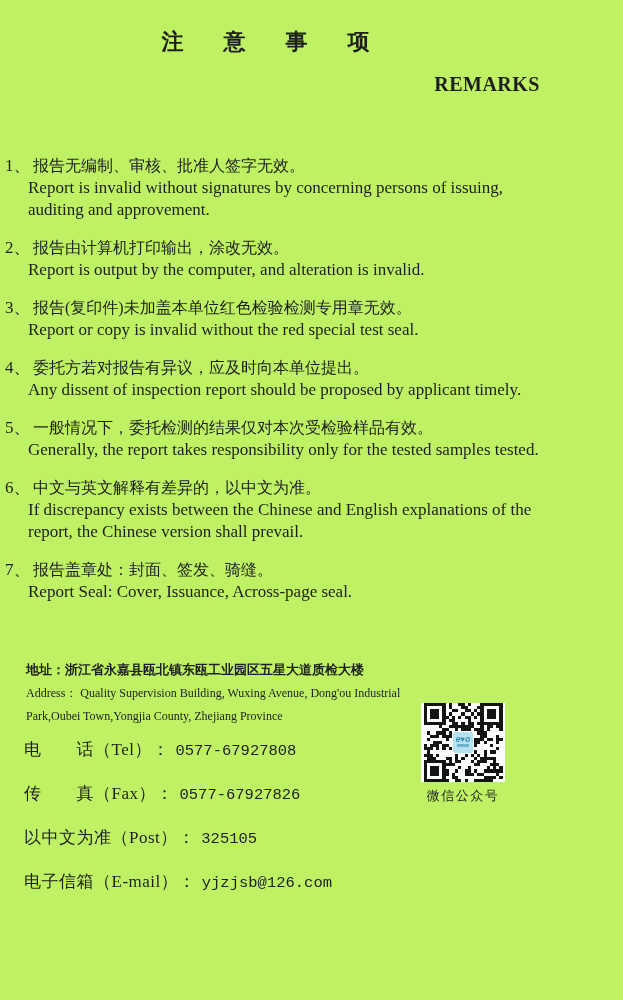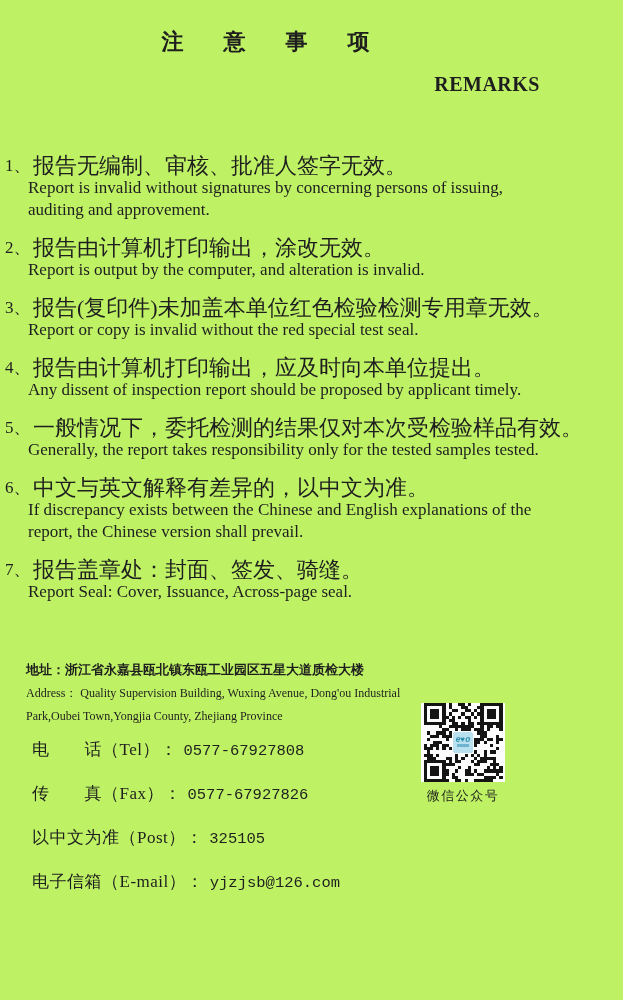--- a/index.html
+++ b/index.html
@@ -17,26 +17,26 @@
     font-size:22px;font-weight:bold;letter-spacing:9px;
     line-height:30px;margin:0;
   }
   .title-en{
     font-size:20px;font-weight:bold;letter-spacing:.5px;
     line-height:26px;margin:14px 0 0 0;text-align:right;
   }
   ul.remarks{list-style:none;margin:58px 18px 0 0;padding:0;}
   ul.remarks li{position:relative;padding-left:28px;margin-bottom:16px;}
   .num{position:absolute;left:5px;top:0;font-size:17px;line-height:22px;}
-  li .cn{font-size:22px;line-height:22px;padding-left:5px;}
+  li .cn{font-size:16px;line-height:22px;padding-left:5px;}
   li .en{font-size:17px;line-height:22px;white-space:pre-line;}
   .address{margin:55px 14px 0 26px;}
   .address .cn{font-size:13px;line-height:24px;font-weight:bold;}
   .address .en{font-size:12px;line-height:23px;white-space:pre-line;}
-  .contacts{margin:12px 0 0 32px;}
+  .contacts{margin:12px 0 0 24px;}
   .contact-line{margin-bottom:23px;font-size:17px;line-height:20px;}
   .contact-label{letter-spacing:.5px;}
   .contact-value{
     font-family:"Liberation Mono","DejaVu Sans Mono",monospace;
     font-size:15.5px;margin-left:6px;
   }
   .qrblock{position:absolute;left:420px;top:703px;width:86px;text-align:center;}
   .qrblock svg{display:block;margin:0 auto;background:#fcfcfc;}
   .qr-caption{font-size:13px;margin-top:5px;letter-spacing:1.5px;}
 </style>
@@ -62,21 +62,21 @@
       <div class="cn">报告由计算机打印输出，涂改无效。</div>
       <div class="en">Report is output by the computer, and alteration is invalid.</div>
     </li>
     <li>
       <span class="num">3、</span>
       <div class="cn">报告(复印件)未加盖本单位红色检验检测专用章无效。</div>
       <div class="en">Report or copy is invalid without the red special test seal.</div>
     </li>
     <li>
       <span class="num">4、</span>
-      <div class="cn">报告由计算机打印输出，应及时向本单位提出。</div>
+      <div class="cn">委托方若对报告有异议，应及时向本单位提出。</div>
       <div class="en">Any dissent of inspection report should be proposed by applicant timely.</div>
     </li>
     <li>
       <span class="num">5、</span>
       <div class="cn">一般情况下，委托检测的结果仅对本次受检验样品有效。</div>
       <div class="en">Generally, the report takes responsibility only for the tested samples tested.</div>
     </li>
     <li>
       <span class="num">6、</span>
       <div class="cn">中文与英文解释有差异的，以中文为准。</div>

